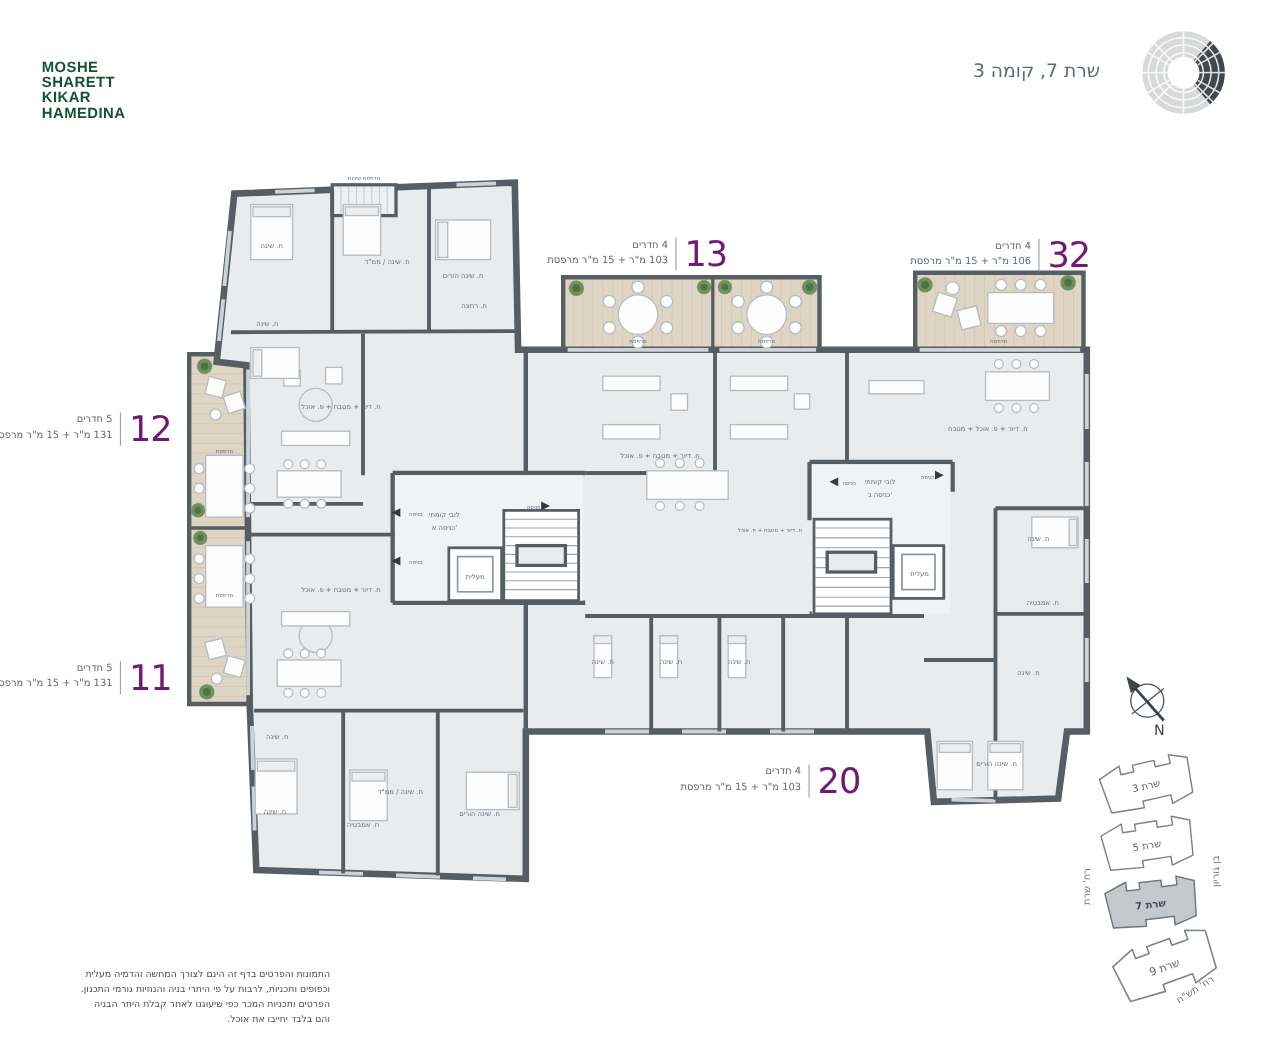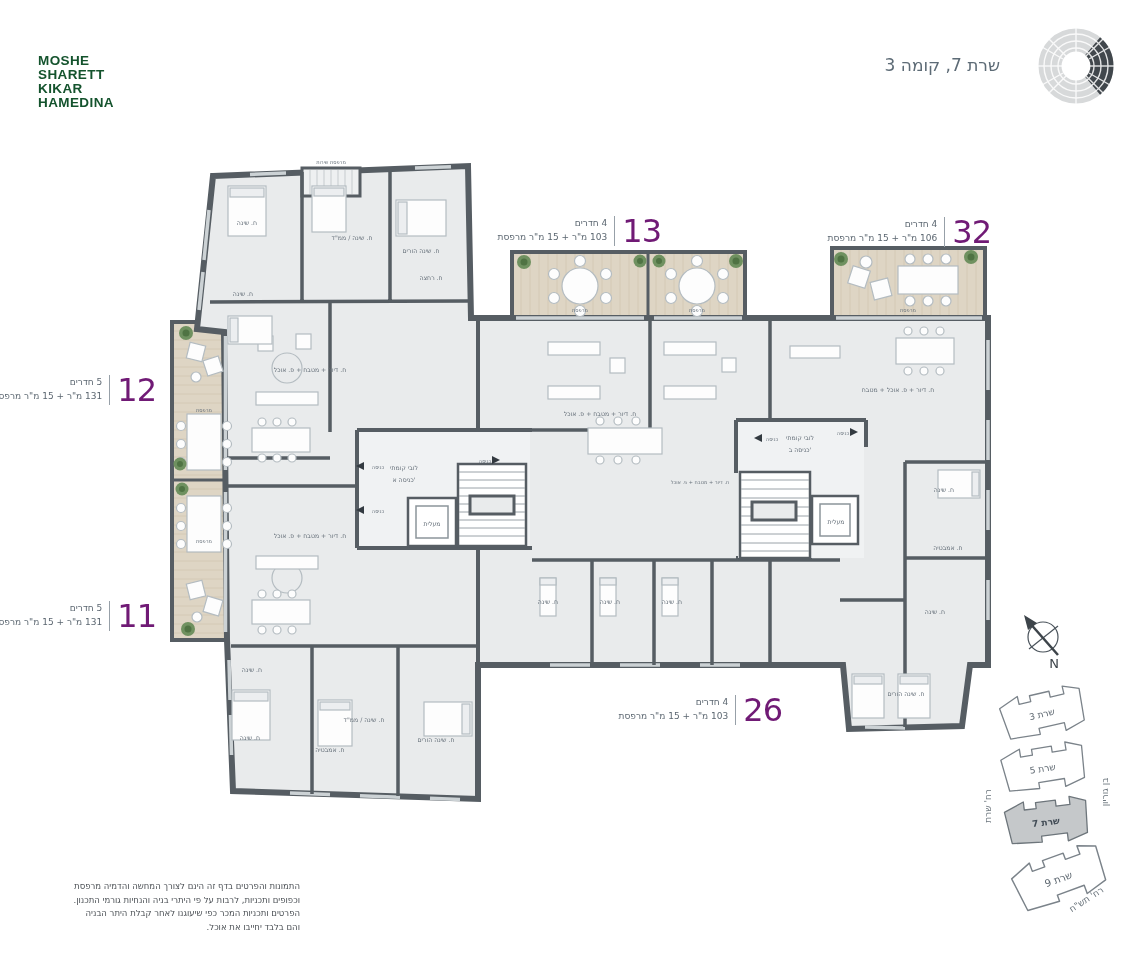--- a/index.html
+++ b/index.html
@@ -522,21 +522,21 @@
   <div class="div"></div>
   <div class="num">32</div>
 </div>
 
 <div class="unit" style="right:366px;top:670px;">
   <div class="txt">
     <div>4 חדרים</div>
     <div>103 מ"ר + 15 מ"ר מרפסת</div>
   </div>
   <div class="div"></div>
-  <div class="num">26</div>
+  <div class="num">20</div>
 </div>
 
 <div class="disclaimer">
-  <div>התמונות והפרטים בדף זה הינם לצורך המחשה והדמיה מרפסת</div>
+  <div>התמונות והפרטים בדף זה הינם לצורך המחשה והדמיה מעלית</div>
   <div>וכפופים ותכניות, לרבות על פי היתרי בניה והנחיות גורמי התכנון.</div>
   <div>הפרטים ותכניות המכר כפי שיעוגנו לאחר קבלת היתר הבניה</div>
   <div>והם בלבד יחייבו את אוכל.</div>
 </div>
 
 </body></html>

